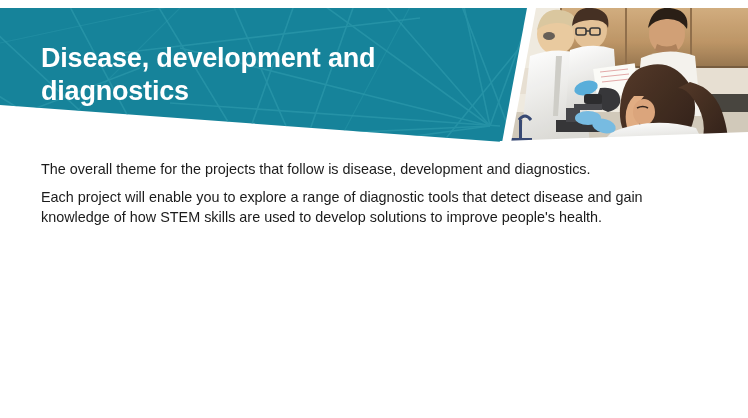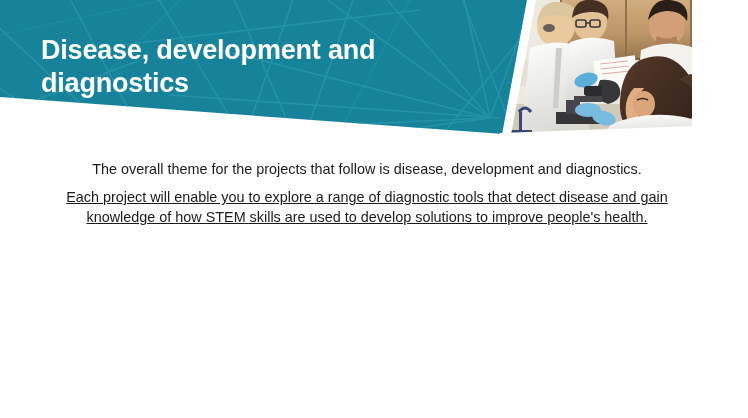--- a/index.html
+++ b/index.html
@@ -18,22 +18,22 @@
   #slide {
     position: absolute;
     inset: 0;
     background: #ffffff;
   }
 
   
   #header-banner {
     position: absolute;
     left: 0;
-    top: 0;
-    width: 692px;
+    top: 8px;
+    width: 748px;
     height: 140px;
     overflow: hidden;
   }
   #banner-svg {
     position: absolute;
     left: 0;
     top: 0;
   }
 
   #header-title {
@@ -52,26 +52,25 @@
 
   
   #body-copy {
     position: absolute;
     left: 41px;
     top: 160px;
     width: 652px;
     color: #1b1b1b;
     font-size: 14.4px;
     line-height: 19.4px;
-    text-align: center;
   }
   .paragraph {
     margin: 0 0 9px 0;
   }
-  .paragraph:last-child { margin-bottom: 4px; text-decoration: underline; }
+  .paragraph:last-child { margin-bottom: 4px; }
 </style>
 </head>
 <body>
 
 <div id="slide">
 
   <div id="header-banner">
 
     <svg id="banner-svg" width="748" height="140" viewBox="0 0 748 140">
       <defs>

